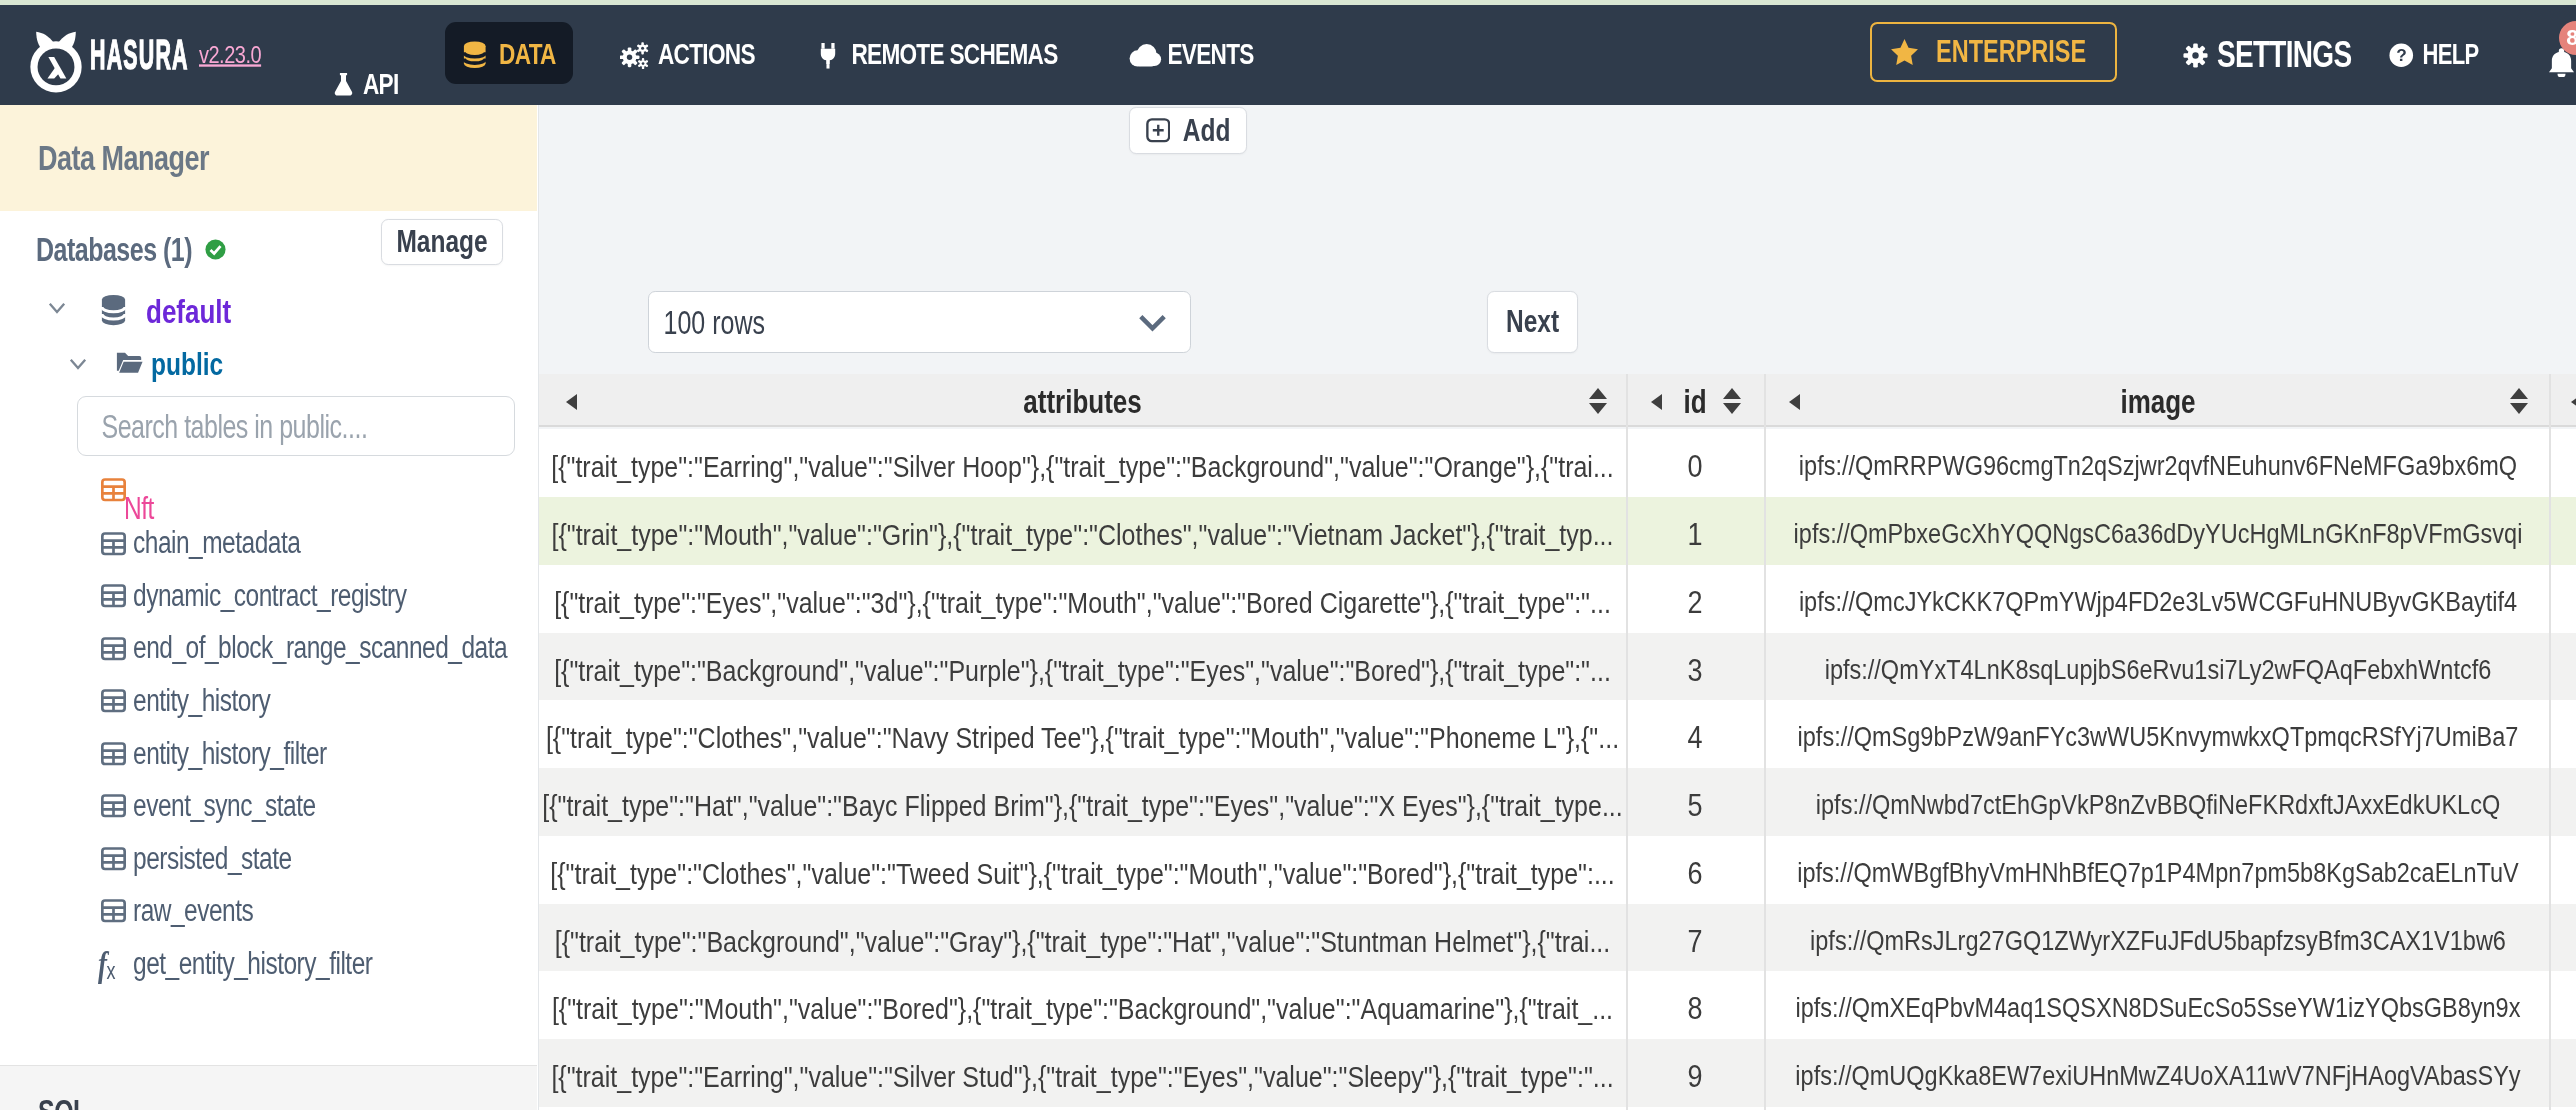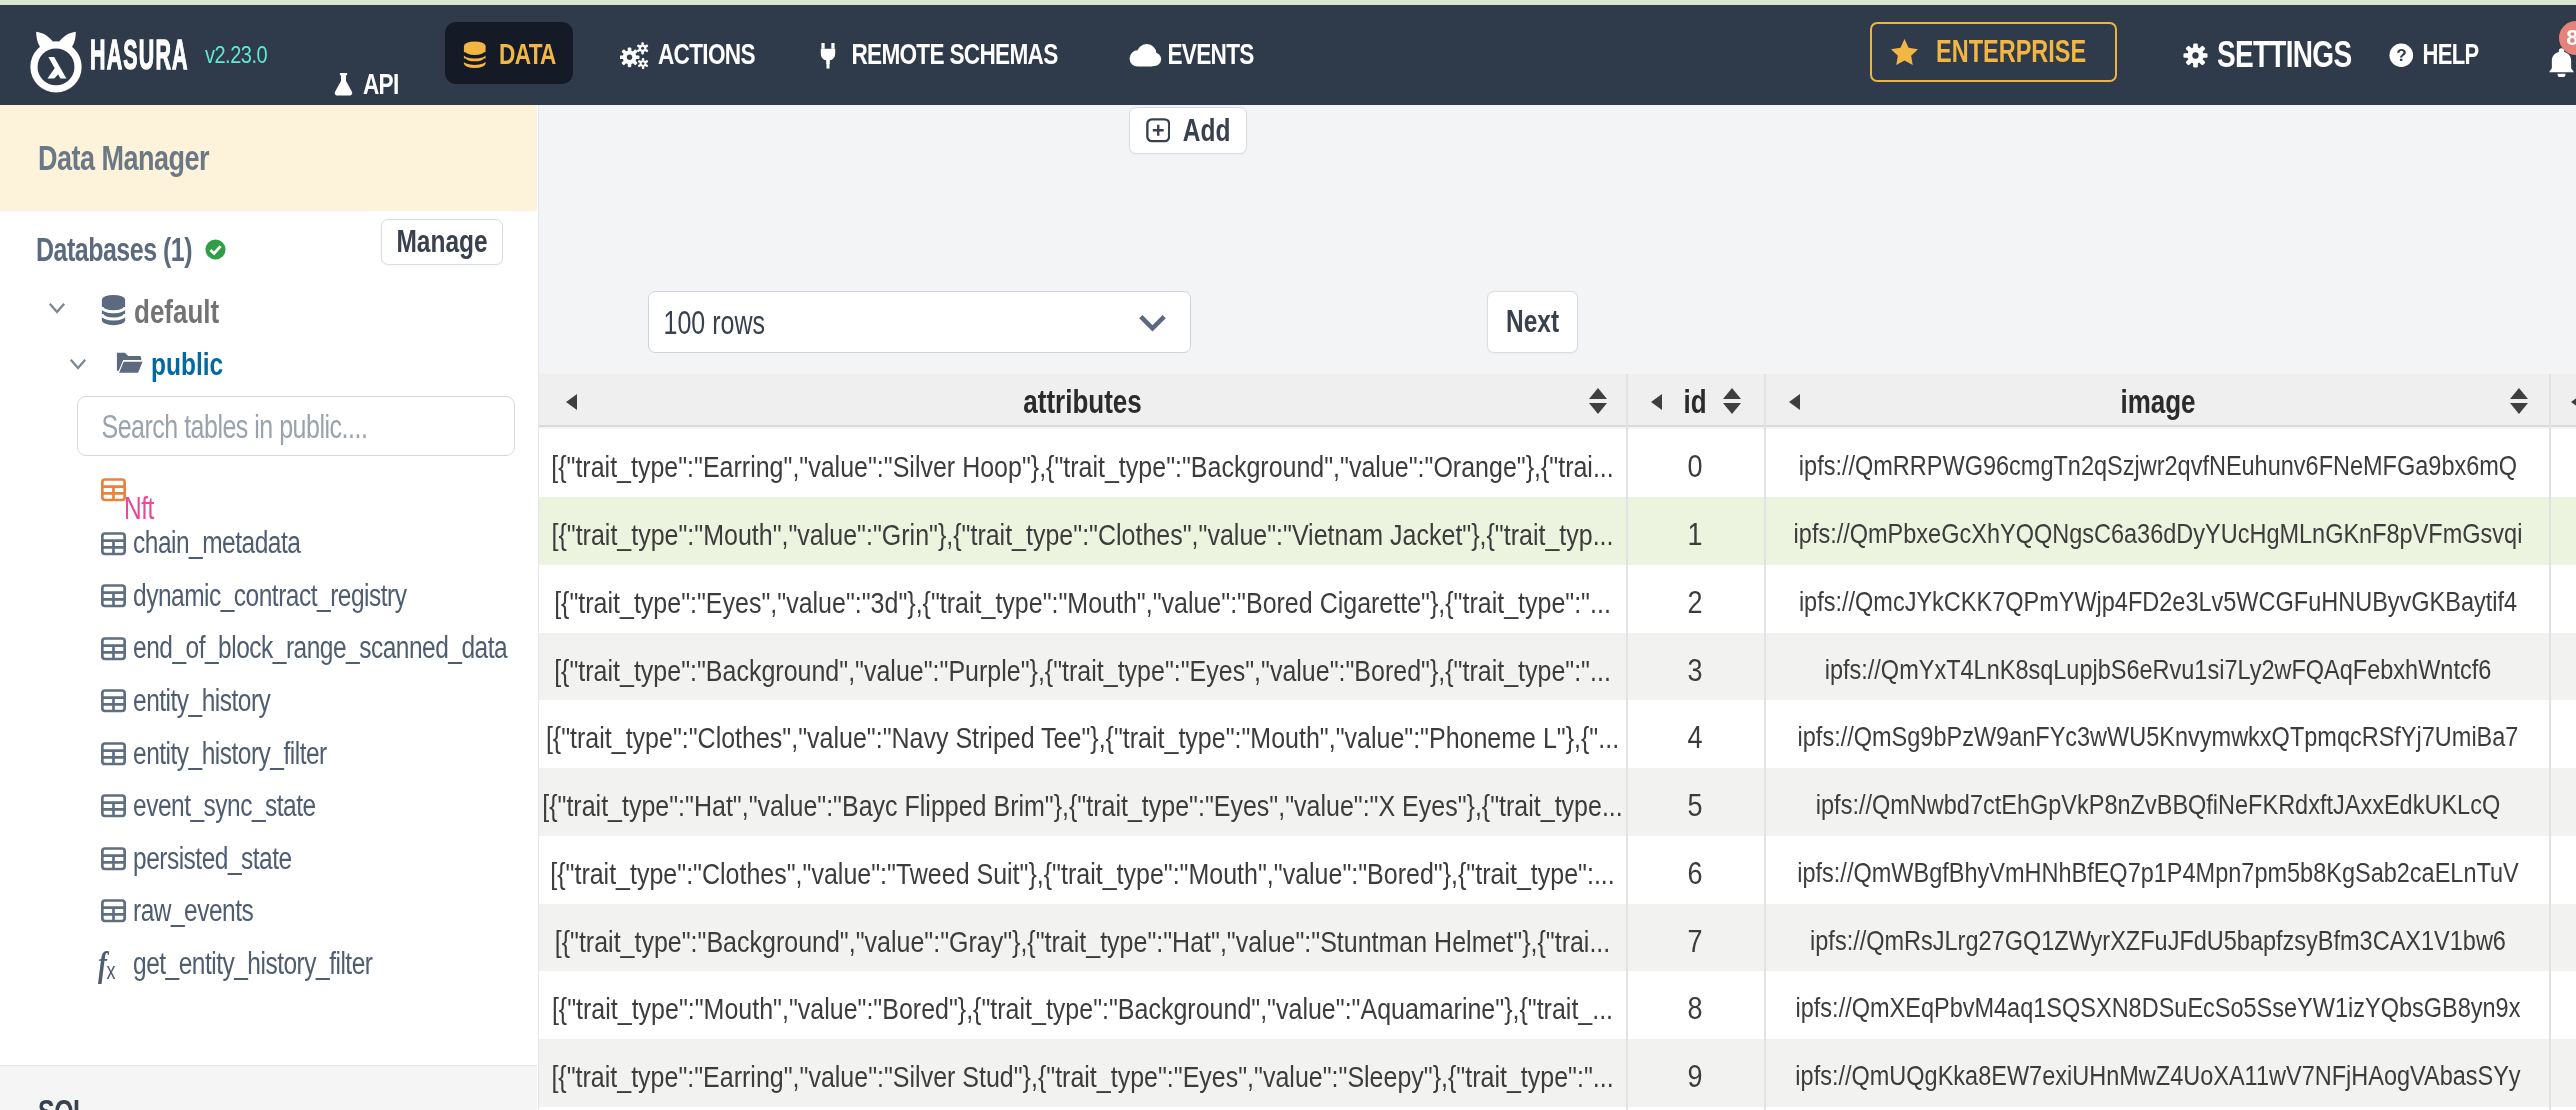--- a/index.html
+++ b/index.html
@@ -61,21 +61,21 @@
       <path d="M8 2 C8 10.5 10.5 18 15.5 23.5 L28 15 C22 6.5 15.5 3 8 2 Z" fill="#fff"></path>
       <path d="M52 2 C52 10.5 49.5 18 44.5 23.5 L32 15 C38 6.5 44.5 3 52 2 Z" fill="#fff"></path>
       <circle cx="30" cy="41" r="28.5" fill="#fff"></circle>
       <circle cx="30" cy="41" r="20.5" fill="#2f3b4b"></circle>
       <path d="M21.5 30 L28 30 L41.5 54 L35 54 Z" fill="#fff"></path>
       <path d="M29.5 41 L33.2 48.2 L28 54 L20.5 54 Z" fill="#fff"></path>
     </svg>
     <div class="navitem" style="left:90px;">
         <span style="display:inline-block; transform:scale(0.51,1.0); transform-origin:left center; font-size:42px; letter-spacing:2.3px; -webkit-text-stroke:1.4px #fff;">HASURA</span>
       </div>
-    <div class="navitem" style="left:205px; font-weight:normal; font-size:20px; letter-spacing:-0.5px; color:#5eead4;">
+    <div class="navitem" style="left:199px; font-weight:normal; font-size:20px; letter-spacing:-0.5px; color:#f9a8d4;text-decoration:underline;">
         <span class="tt">v2.23.0</span>
       </div>
 
     <div class="navitem" style="left:333px;margin-top:30px;">
       <svg width="21" height="26" viewBox="0 0 23 29">
           <path d="M7.5 1h8v2.5h-1.2v6.5l6.6 12c1 1.9-.3 4.2-2.5 4.2H4.6c-2.2 0-3.5-2.3-2.5-4.2l6.6-12V3.5H7.5z" fill="#fff"></path>
         </svg>
       <span class="t">API</span>
     </div>
     <div id="pill" class="abs"></div>
@@ -211,21 +211,21 @@
 
     <svg class="abs" style="left:48px; top:197px;" width="18" height="12.7" viewBox="0 0 20 14">
         <path d="M2 2l8 9 8-9" stroke="#7c8794" stroke-width="2.6" fill="none"></path>
       </svg>
     <svg class="abs" style="left:101px; top:189px;" width="25" height="33" viewBox="0 0 28 36">
       <ellipse cx="14" cy="6" rx="13" ry="5.5" fill="#5b6a7e"></ellipse>
       <path d="M1 6 v23 a13 5.5 0 0 0 26 0 V6z" fill="#5b6a7e"></path>
       <path d="M1 14 a13 5.5 0 0 0 26 0" stroke="#fff" stroke-width="3.4" fill="none"></path>
       <path d="M1 22 a13 5.5 0 0 0 26 0" stroke="#fff" stroke-width="3.4" fill="none"></path>
     </svg>
-    <div class="srow" style="left:134px; top:185px; height:42px; color:#737373; font-weight:bold; font-size:26px; letter-spacing:0;">
+    <div class="srow" style="left:146px; top:185px; height:42px; color:#6d28d9; font-weight:bold; font-size:26px; letter-spacing:0;">
         <span class="t">default</span>
       </div>
 
     <svg class="abs" style="left:69px; top:253px;" width="18" height="12.7" viewBox="0 0 20 14">
         <path d="M2 2l8 9 8-9" stroke="#7c8794" stroke-width="2.6" fill="none"></path>
       </svg>
     <svg class="abs" style="left:116px; top:246px;" width="27" height="23.5" viewBox="0 0 30 26">
       <path d="M1 2h9l3.5 3.5H26a2 2 0 0 1 2 2V10H8L3 22H1z" fill="#5b6a7e"></path>
       <path d="M8.5 12h21l-5 12H3.5z" fill="#5b6a7e"></path>
     </svg>

